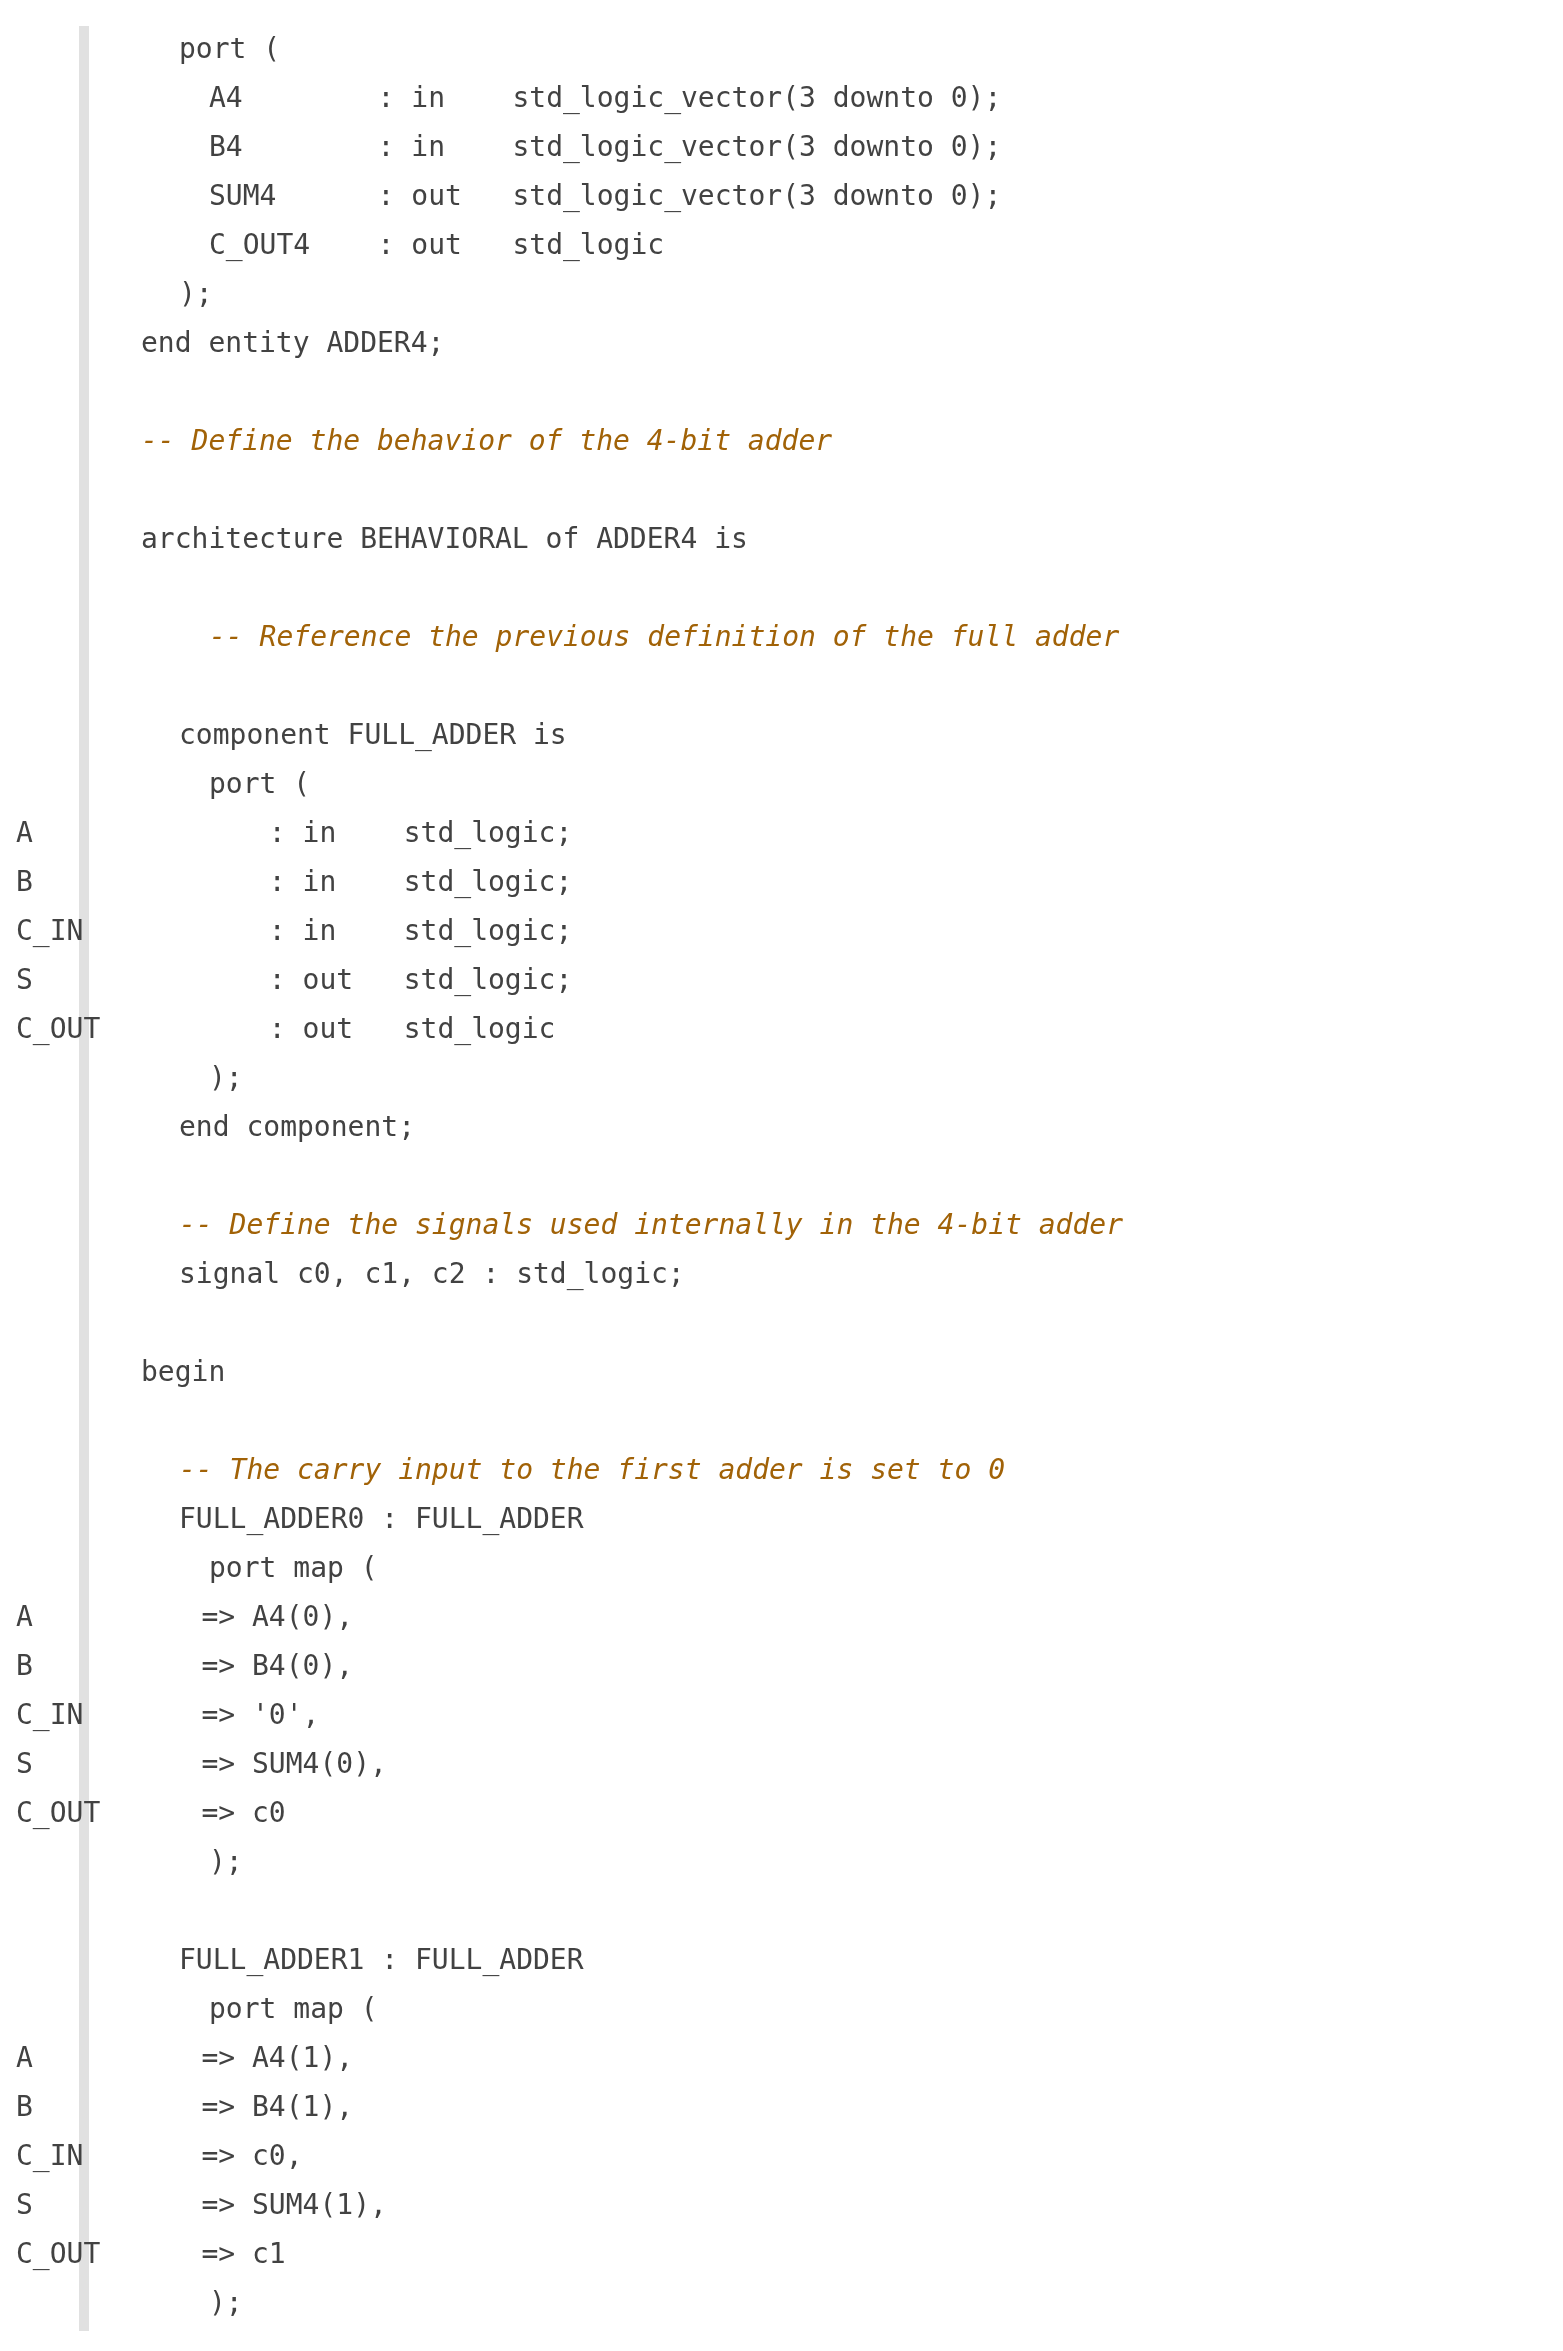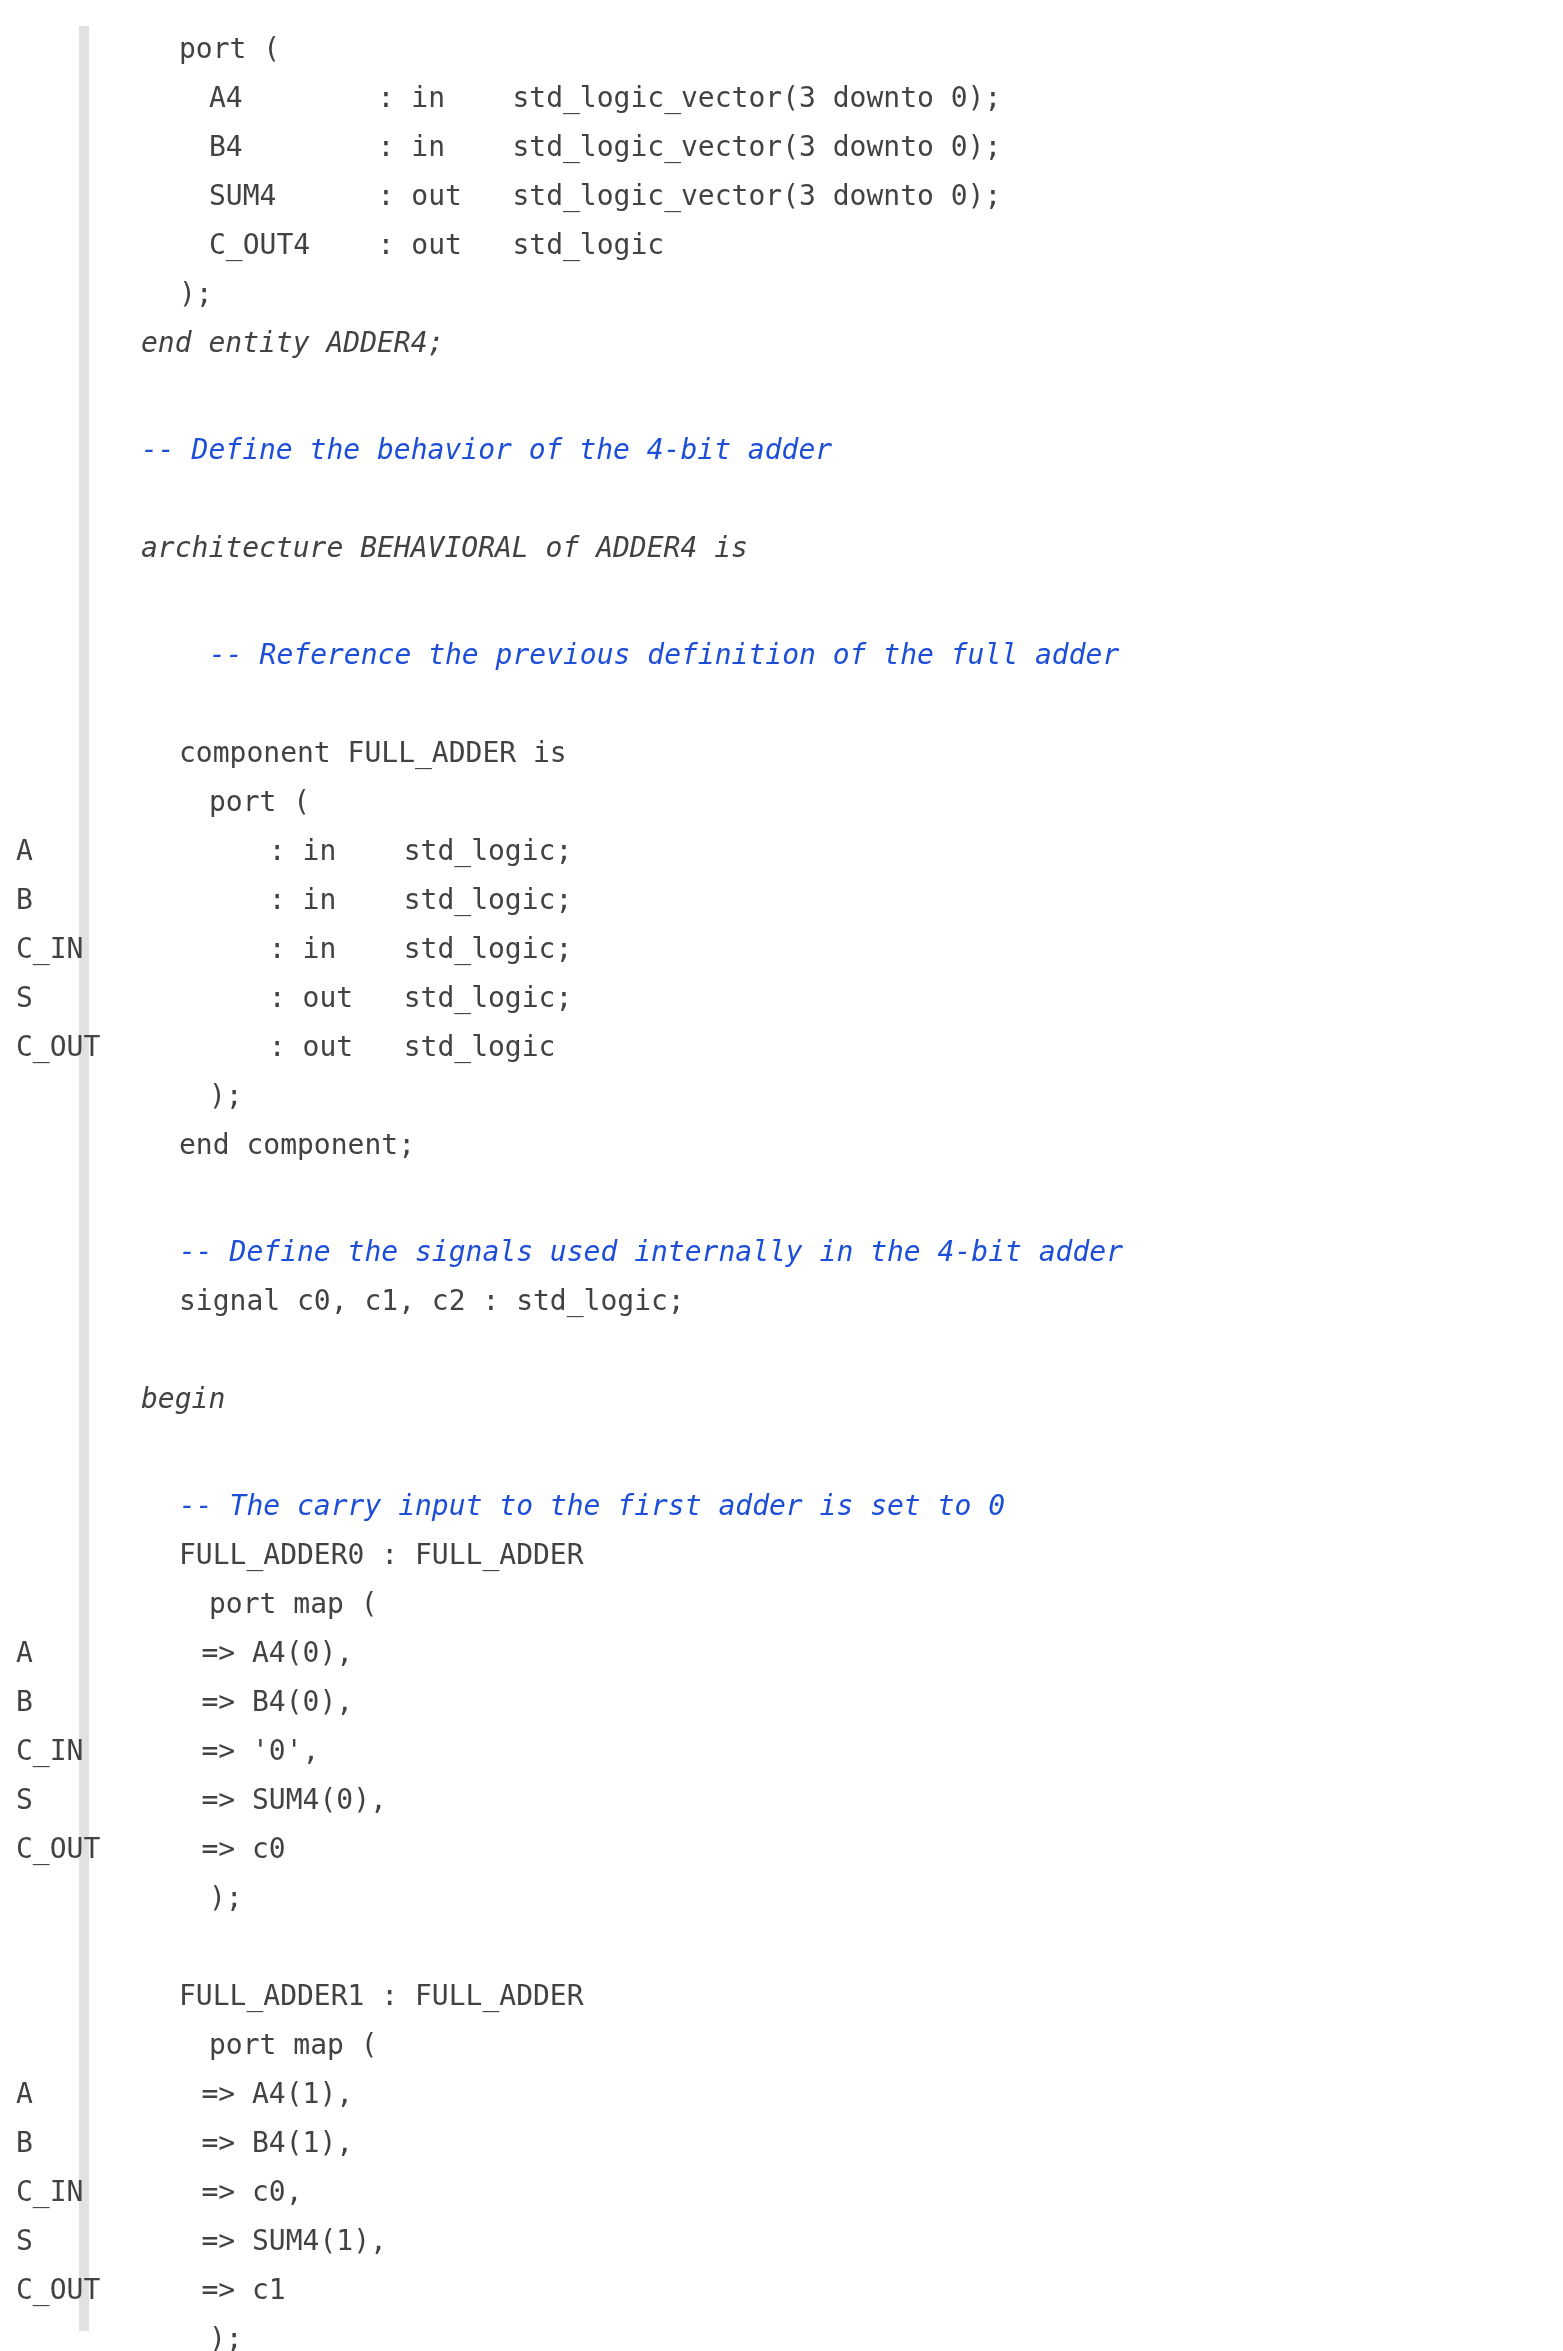--- a/index.html
+++ b/index.html
@@ -32,22 +32,22 @@
     line-height: 49px;
     color: #424242;
     white-space: pre;
     padding-left: 16px;
   }
   .code-line {
     height: 49px;
     white-space: pre;
   }
   .blank-line { height: 49px; }
-  .comment { font-style: italic; color: #1d4ed8; margin-top: 9px; }
-  .ind0 { margin-left: 125px; font-style: italic; }
+  .comment { font-style: italic; color: #a16207; }
+  .ind0 { margin-left: 125px; }
   .ind1 { margin-left: 163px; }
   .ind2 { margin-left: 193px; }
   .ind3 { }
 </style>
 </head>
 <body>
 
 <div class="page">
   <div class="gutter-bar"></div>
   <div class="code-block" id="code-container"><div class="code-line ind1">port (</div><div class="code-line ind2">A4        : in    std_logic_vector(3 downto 0);</div><div class="code-line ind2">B4        : in    std_logic_vector(3 downto 0);</div><div class="code-line ind2">SUM4      : out   std_logic_vector(3 downto 0);</div><div class="code-line ind2">C_OUT4    : out   std_logic</div><div class="code-line ind1">);</div><div class="code-line ind0">end entity ADDER4;</div><div class="blank-line"></div><div class="code-line ind0 comment">-- Define the behavior of the 4-bit adder</div><div class="blank-line"></div><div class="code-line ind0">architecture BEHAVIORAL of ADDER4 is</div><div class="blank-line"></div><div class="code-line ind2 comment">-- Reference the previous definition of the full adder</div><div class="blank-line"></div><div class="code-line ind1">component FULL_ADDER is</div><div class="code-line ind2">port (</div><div class="code-line ind3">A              : in    std_logic;</div><div class="code-line ind3">B              : in    std_logic;</div><div class="code-line ind3">C_IN           : in    std_logic;</div><div class="code-line ind3">S              : out   std_logic;</div><div class="code-line ind3">C_OUT          : out   std_logic</div><div class="code-line ind2">);</div><div class="code-line ind1">end component;</div><div class="blank-line"></div><div class="code-line ind1 comment">-- Define the signals used internally in the 4-bit adder</div><div class="code-line ind1">signal c0, c1, c2 : std_logic;</div><div class="blank-line"></div><div class="code-line ind0">begin</div><div class="blank-line"></div><div class="code-line ind1 comment">-- The carry input to the first adder is set to 0</div><div class="code-line ind1">FULL_ADDER0 : FULL_ADDER</div><div class="code-line ind2">port map (</div><div class="code-line ind3">A          =&gt; A4(0),</div><div class="code-line ind3">B          =&gt; B4(0),</div><div class="code-line ind3">C_IN       =&gt; '0',</div><div class="code-line ind3">S          =&gt; SUM4(0),</div><div class="code-line ind3">C_OUT      =&gt; c0</div><div class="code-line ind2">);</div><div class="blank-line"></div><div class="code-line ind1">FULL_ADDER1 : FULL_ADDER</div><div class="code-line ind2">port map (</div><div class="code-line ind3">A          =&gt; A4(1),</div><div class="code-line ind3">B          =&gt; B4(1),</div><div class="code-line ind3">C_IN       =&gt; c0,</div><div class="code-line ind3">S          =&gt; SUM4(1),</div><div class="code-line ind3">C_OUT      =&gt; c1</div><div class="code-line ind2">);</div></div>

